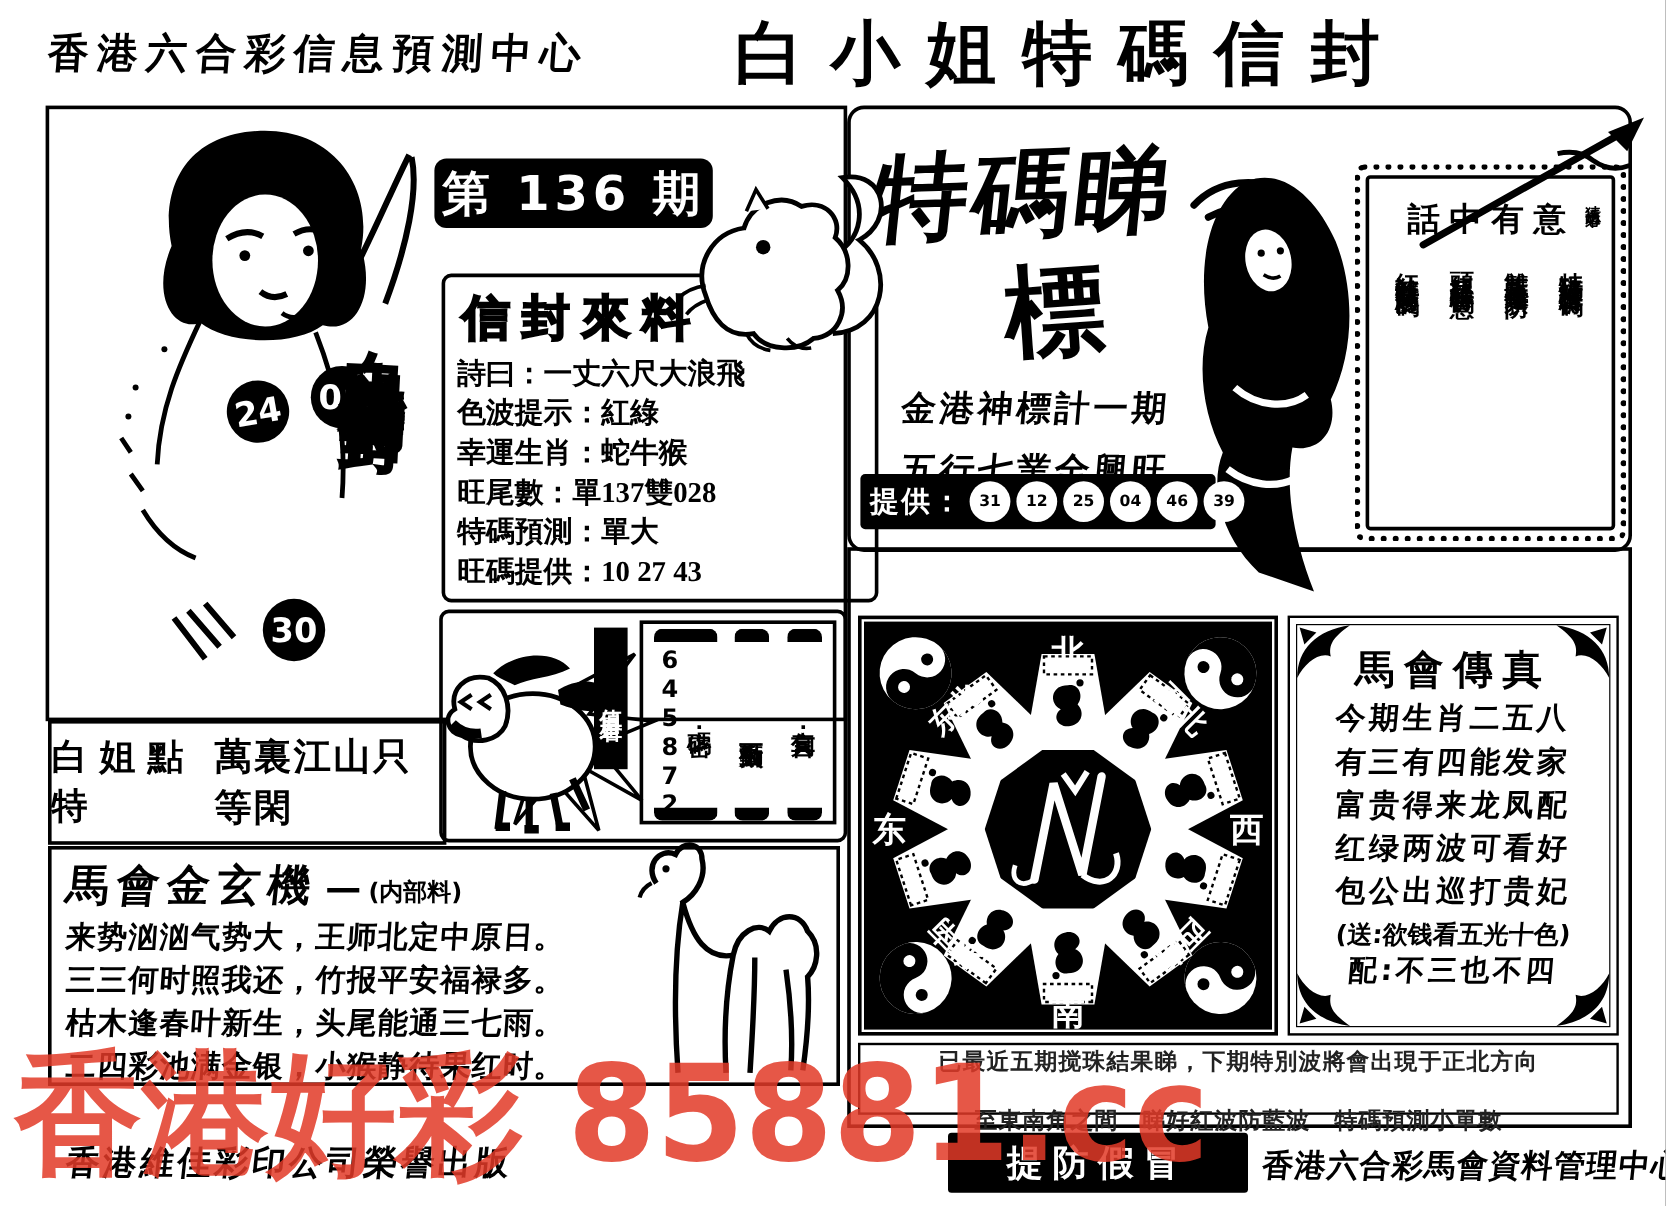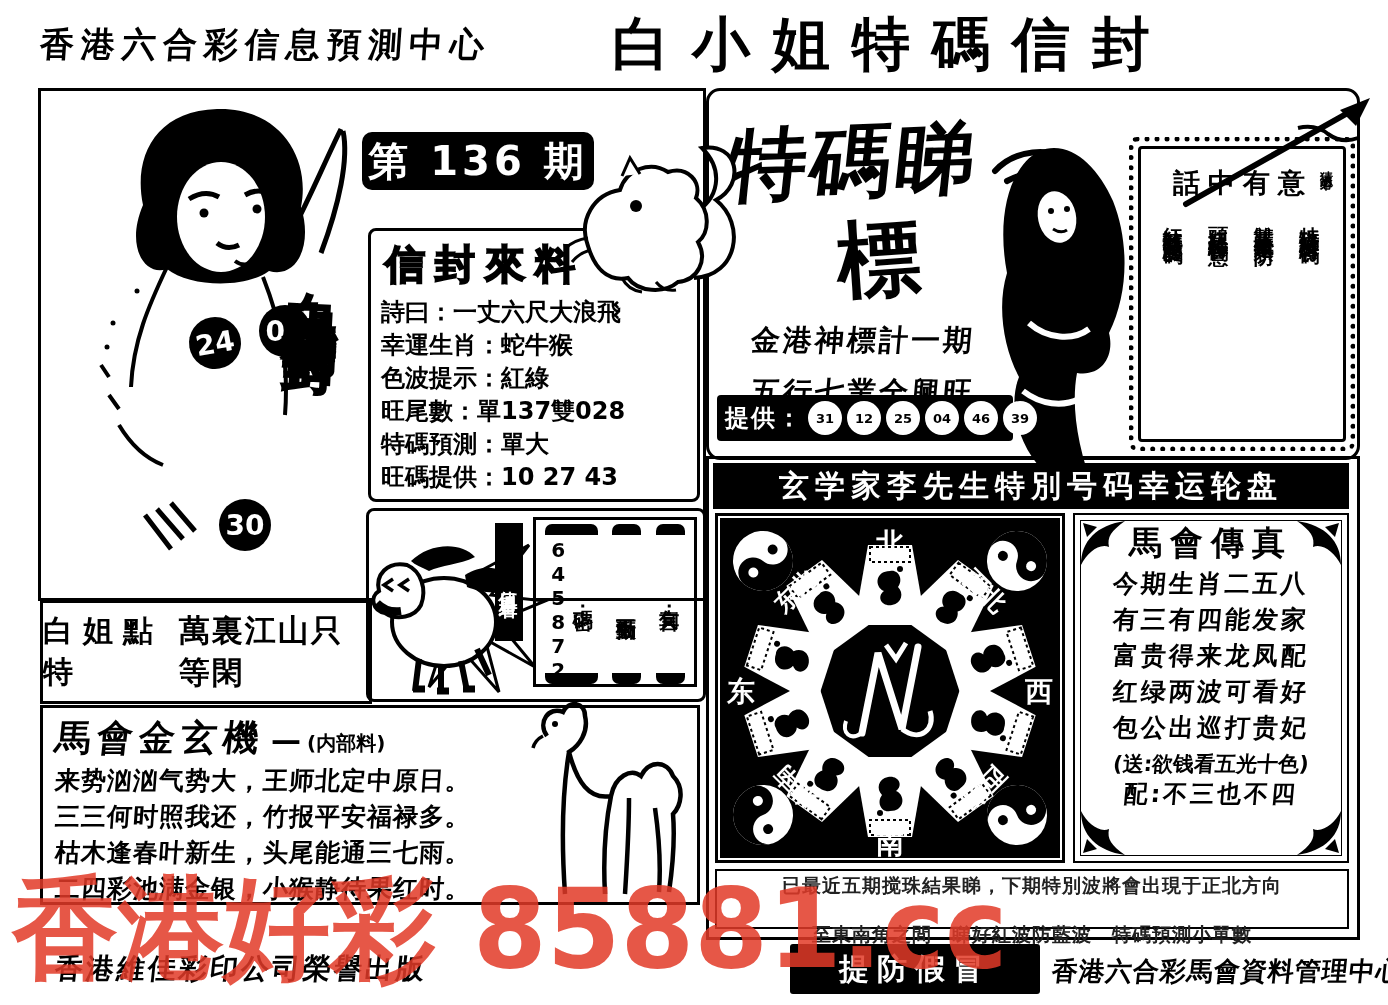--- a/index.html
+++ b/index.html
@@ -13,21 +13,21 @@
   .hdr-left{left:40px;top:22px;font-size:34px;font-weight:900;letter-spacing:7px;transform:skewX(-4deg);}
   .hdr-title{left:612px;top:6px;font-size:58px;font-weight:900;letter-spacing:22px;white-space:nowrap;}
   
   .panelA{left:38px;top:88px;width:662px;height:507px;border:3px solid #000;}
   .badge-issue{left:362px;top:132px;width:232px;height:58px;background:#000;border-radius:10px;
     color:#fff;font-size:40px;font-weight:900;display:flex;align-items:center;justify-content:center;letter-spacing:4px;}
   .num-circle{width:52px;height:52px;border-radius:50%;background:#000;color:#fff;
     display:flex;align-items:center;justify-content:center;font-size:28px;font-weight:900;}
   .vert-title{left:268px;top:252px;height:470px;writing-mode:vertical-rl;text-orientation:upright;
     font-size:52px;font-weight:900;color:#fff;-webkit-text-stroke:2.5px #000;letter-spacing:8px;transform:rotate(3deg);}
-  .env-box{left:368px;top:228px;width:332px;height:274px;border:3px solid #000;border-radius:8px;padding:6px 10px;box-sizing:border-box;}
+  .env-box{left:368px;top:228px;width:364px;height:274px;border:3px solid #000;border-radius:8px;padding:6px 10px;box-sizing:border-box;font-family:Liberation Serif, serif;}
   .env-title{font-size:40px;font-weight:900;color:#fff;-webkit-text-stroke:2px #000;letter-spacing:10px;margin:0 0 4px 4px;}
   .env-row{display:flex;gap:0;font-size:24px;font-weight:bold;line-height:33px;white-space:nowrap;}
   .horse-box{left:366px;top:508px;width:334px;height:188px;border:3px solid #000;border-radius:8px;}
   .duty-strip{position:absolute;left:126px;top:12px;width:28px;height:118px;background:#000;color:#fff;
     writing-mode:vertical-rl;text-orientation:upright;font-size:19px;font-weight:bold;display:flex;align-items:center;justify-content:center;letter-spacing:3px;}
   .mantra-frame{position:absolute;right:6px;top:6px;width:164px;height:170px;border:3px solid #000;
     display:flex;flex-direction:row-reverse;justify-content:space-around;padding:4px 2px;box-sizing:border-box;}
   .mantra-col{writing-mode:vertical-rl;text-orientation:upright;font-size:20px;font-weight:900;
     border-top:11px solid #000;border-bottom:11px solid #000;border-radius:7px;padding:3px 1px;height:132px;text-align:center;}
   .baijie-box{left:40px;top:600px;width:326px;height:98px;border:3px solid #000;
@@ -58,21 +58,21 @@
   .stamp-cols{position:absolute;left:10px;right:10px;top:62px;bottom:14px;
     display:flex;flex-direction:row-reverse;justify-content:space-around;}
   .stamp-col{writing-mode:vertical-rl;text-orientation:upright;font-size:20px;font-weight:900;letter-spacing:3px;}
   
   .panelC{left:706px;top:456px;width:648px;height:478px;border:3px solid #000;}
   .wheel-titlebar{position:absolute;left:4px;top:4px;width:636px;height:46px;background:#000;color:#fff;
     display:flex;align-items:center;justify-content:center;font-size:30px;font-weight:900;letter-spacing:6px;}
   .wheel-sq{position:absolute;left:6px;top:54px;width:350px;height:350px;background:#000;}
   .fax-box{position:absolute;left:364px;top:54px;width:276px;height:350px;border:2px solid #000;box-sizing:border-box;}
   .fax-box::after{content:"";position:absolute;inset:5px;border:1px solid #000;pointer-events:none;}
-  .fax-title{text-align:center;font-size:33px;font-weight:900;letter-spacing:8px;margin-top:6px;}
+  .fax-title{text-align:center;font-size:33px;font-weight:900;letter-spacing:8px;margin-top:21px;}
   .fax-line{text-align:center;font-size:25px;font-weight:bold;line-height:36px;letter-spacing:3px;transform:skewX(-5deg);}
   .fax-gift{text-align:center;font-size:21px;font-weight:bold;margin-top:4px;transform:skewX(-5deg);}
   .fax-match{text-align:center;font-size:24px;font-weight:900;letter-spacing:3px;transform:skewX(-5deg);}
   .corner{position:absolute;width:52px;height:52px;}
   .note-box{position:absolute;left:6px;top:410px;width:634px;height:60px;border:2px solid #000;
     display:flex;flex-direction:column;align-items:center;justify-content:center;box-sizing:border-box;}
   .note-line{font-size:19px;font-weight:bold;line-height:27px;letter-spacing:1px;color:#222;white-space:nowrap;margin-top:22px;}
   
   .foot-pub{left:55px;top:950px;font-size:28px;font-weight:900;letter-spacing:3px;transform:skewX(-6deg);}
   .foot-badge{background:#000;color:#fff;display:flex;align-items:center;justify-content:center;
@@ -130,26 +130,26 @@
     <path d="M70,150 q6,12 20,14 M104,154 q8,10 20,8" stroke="#000" stroke-width="3" fill="none"></path>
   </svg>
 
   <div class="abs env-box">
     <div class="env-title">信封來料</div>
     <div class="env-row">
         <span>詩曰：</span>
         <span>一丈六尺大浪飛</span>
       </div>
     <div class="env-row">
+        <span>色波提示：</span>
+        <span>紅綠</span>
+      </div>
+    <div class="env-row">
         <span>幸運生肖：</span>
         <span>蛇牛猴</span>
-      </div>
-    <div class="env-row">
-        <span>色波提示：</span>
-        <span>紅綠</span>
       </div>
     <div class="env-row">
         <span>旺尾數：</span>
         <span>單137雙028</span>
       </div>
     <div class="env-row">
         <span>特碼預測：</span>
         <span>單大</span>
       </div>
     <div class="env-row">
@@ -241,21 +241,20 @@
     </div>
   </div>
 
   <svg class="abs" style="left:1178px;top:92px;z-index:8" width="205" height="120" viewBox="0 0 205 120">
     <path d="M8,112 L168,22" stroke="#000" stroke-width="6" stroke-linecap="round"></path>
     <path d="M162,18 l30,-12 l-14,28 z" fill="#000"></path>
     <path d="M120,36 q18,-4 30,6 q14,10 30,4" stroke="#000" stroke-width="4" fill="none"></path>
   </svg>
 
   <div class="abs panelC">
-    <div class="wheel-titlebar">玄学家李先生特別号码幸运轮盘</div>
 
     <div class="wheel-sq">
       <svg width="350" height="350" viewBox="0 0 350 350">
         <rect x="4" y="4" width="342" height="342" fill="#000" stroke="#fff" stroke-width="2"></rect>
         <defs>
           <g id="yy">
             <circle r="30" fill="#fff"></circle>
             <path d="M0,-30 A30,30 0 0 1 0,30 A15,15 0 0 1 0,0 A15,15 0 0 0 0,-30 Z" fill="#000"></path>
             <circle cy="-15" r="5" fill="#000"></circle>
               <circle cy="15" r="5" fill="#fff"></circle>

